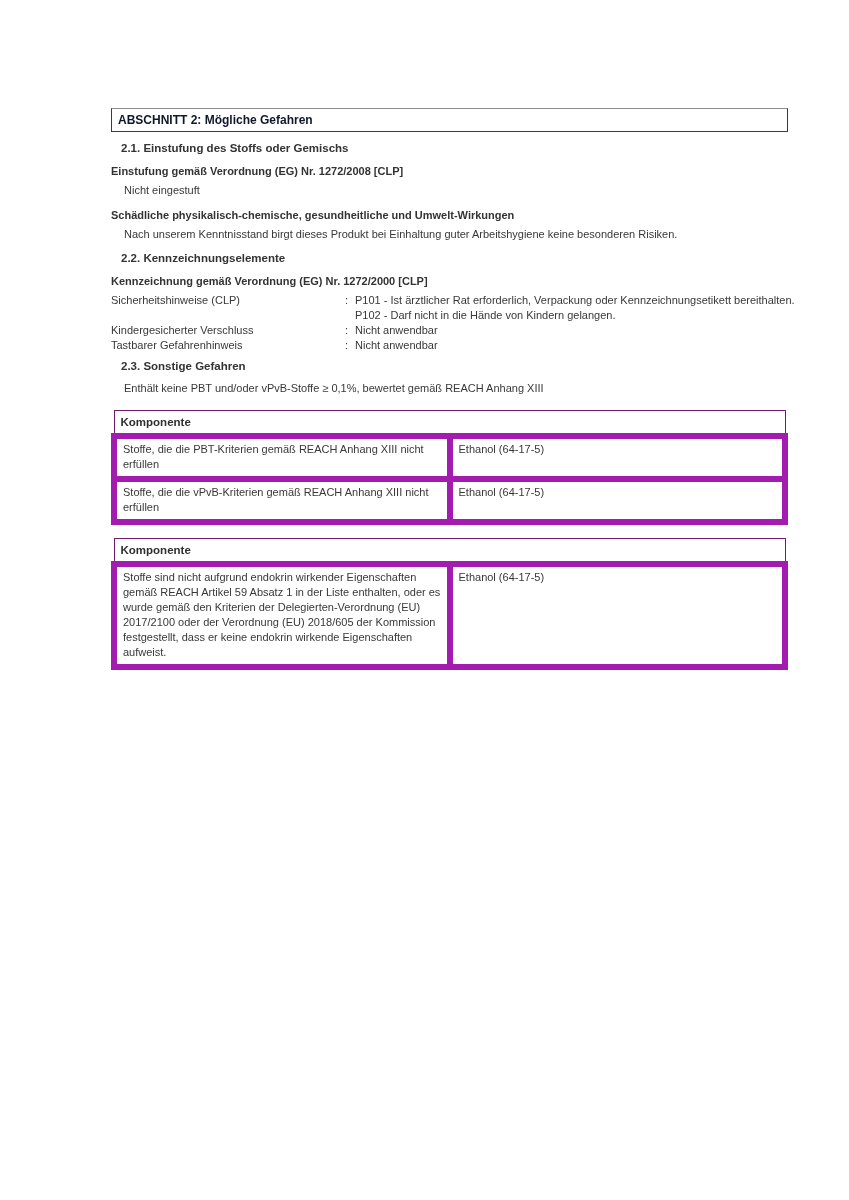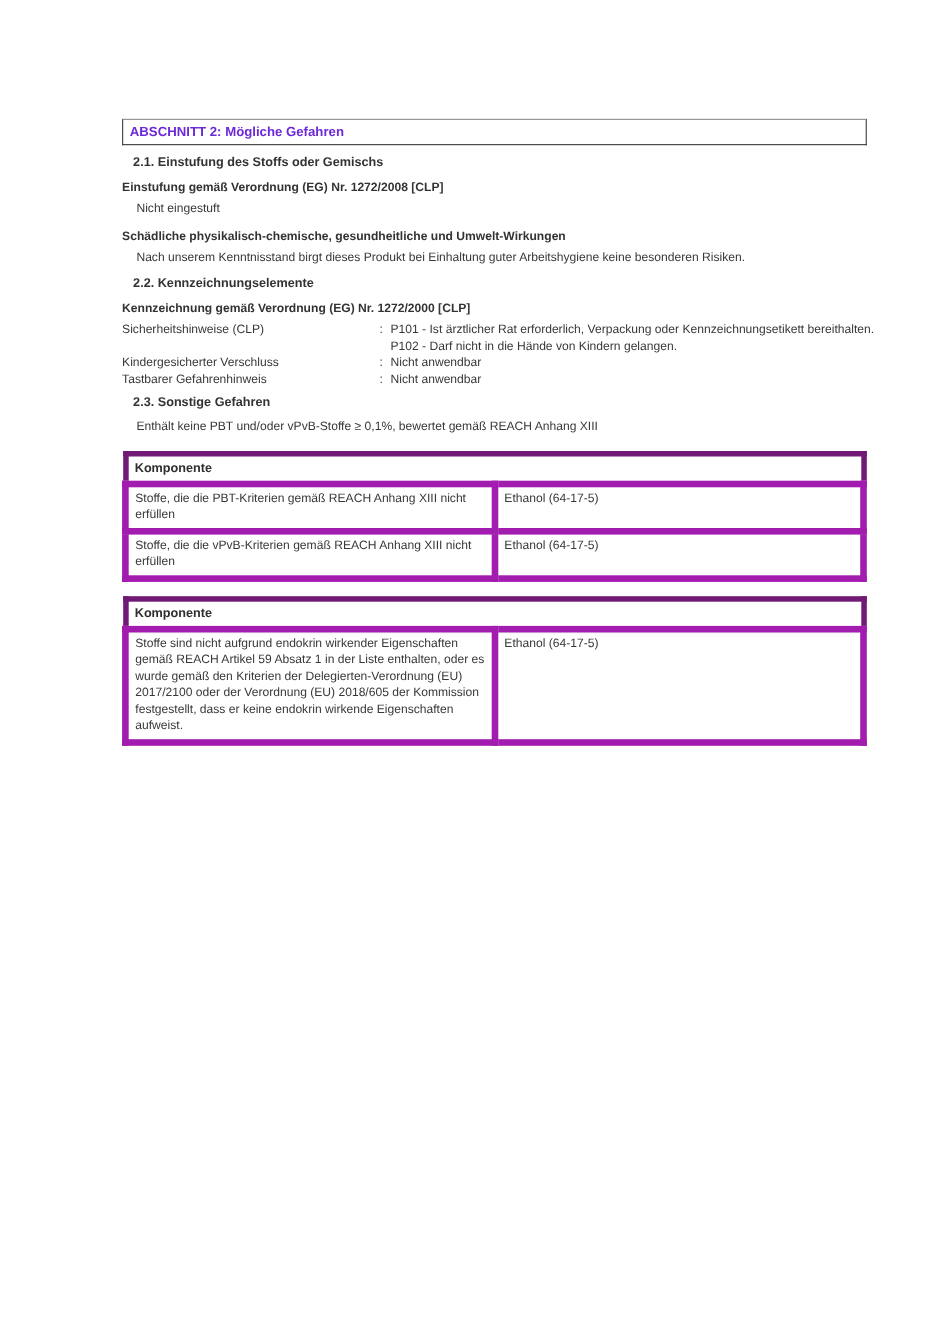--- a/index.html
+++ b/index.html
@@ -13,21 +13,21 @@
   .page { position: relative; width: 849px; height: 1200px; background: #ffffff; }
   .content { position: absolute; left: 111px; top: 108px; width: 677px; }
 
   .section-box {
     border: 1px solid #3a3a3a;
     border-top-color: #8c8c8c;
     padding: 4px 6px 3px 6px;
     font-weight: bold;
     font-size: 12px;
     line-height: 15px;
-    color: #6d28d9;
+    color: #0f172a;
   }
 
   .h2 {
     font-weight: bold;
     font-size: 11.5px;
     line-height: 13px;
     margin: 10px 0 0 10px;
     color: #333333;
   }
 
@@ -44,21 +44,21 @@
 
   table.ctable {
     border-collapse: collapse;
     width: 677px;
     table-layout: fixed;
     background: #ffffff;
   }
   .t1 { margin-top: 14px; }
   .t2 { margin-top: 13px; }
   table.ctable th {
-    border: 5px solid #701a75;
+    border: 1px solid #701a75;
     text-align: left;
     font-size: 11.5px;
     line-height: 15px;
     padding: 4px 6px 3px 6px;
     color: #2f2f2f;
   }
   table.ctable td {
     border: 6px solid #a21caf;
     vertical-align: top;
     font-size: 11px;

